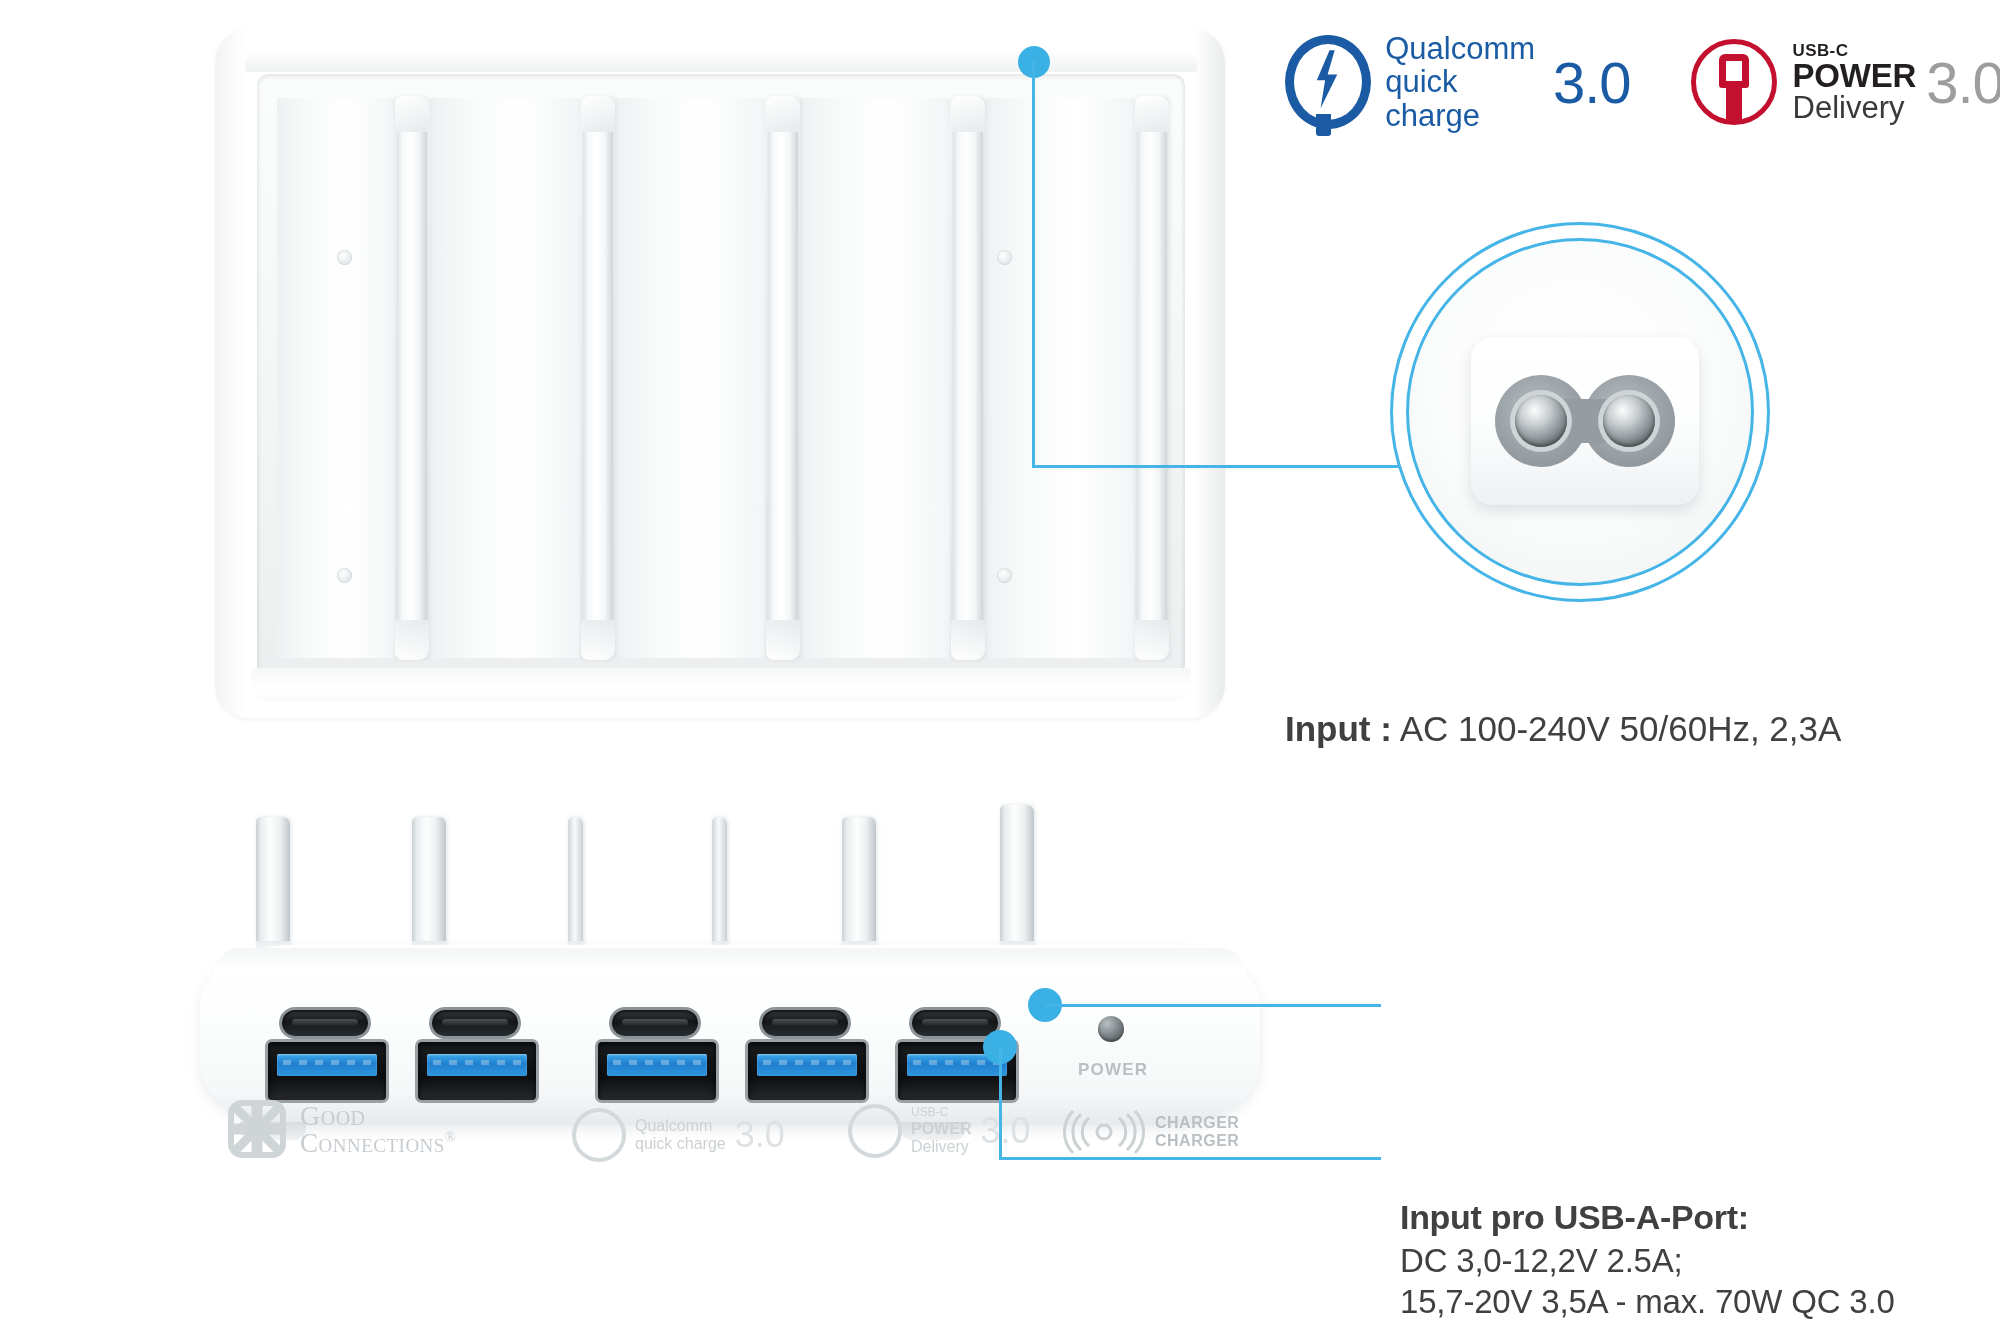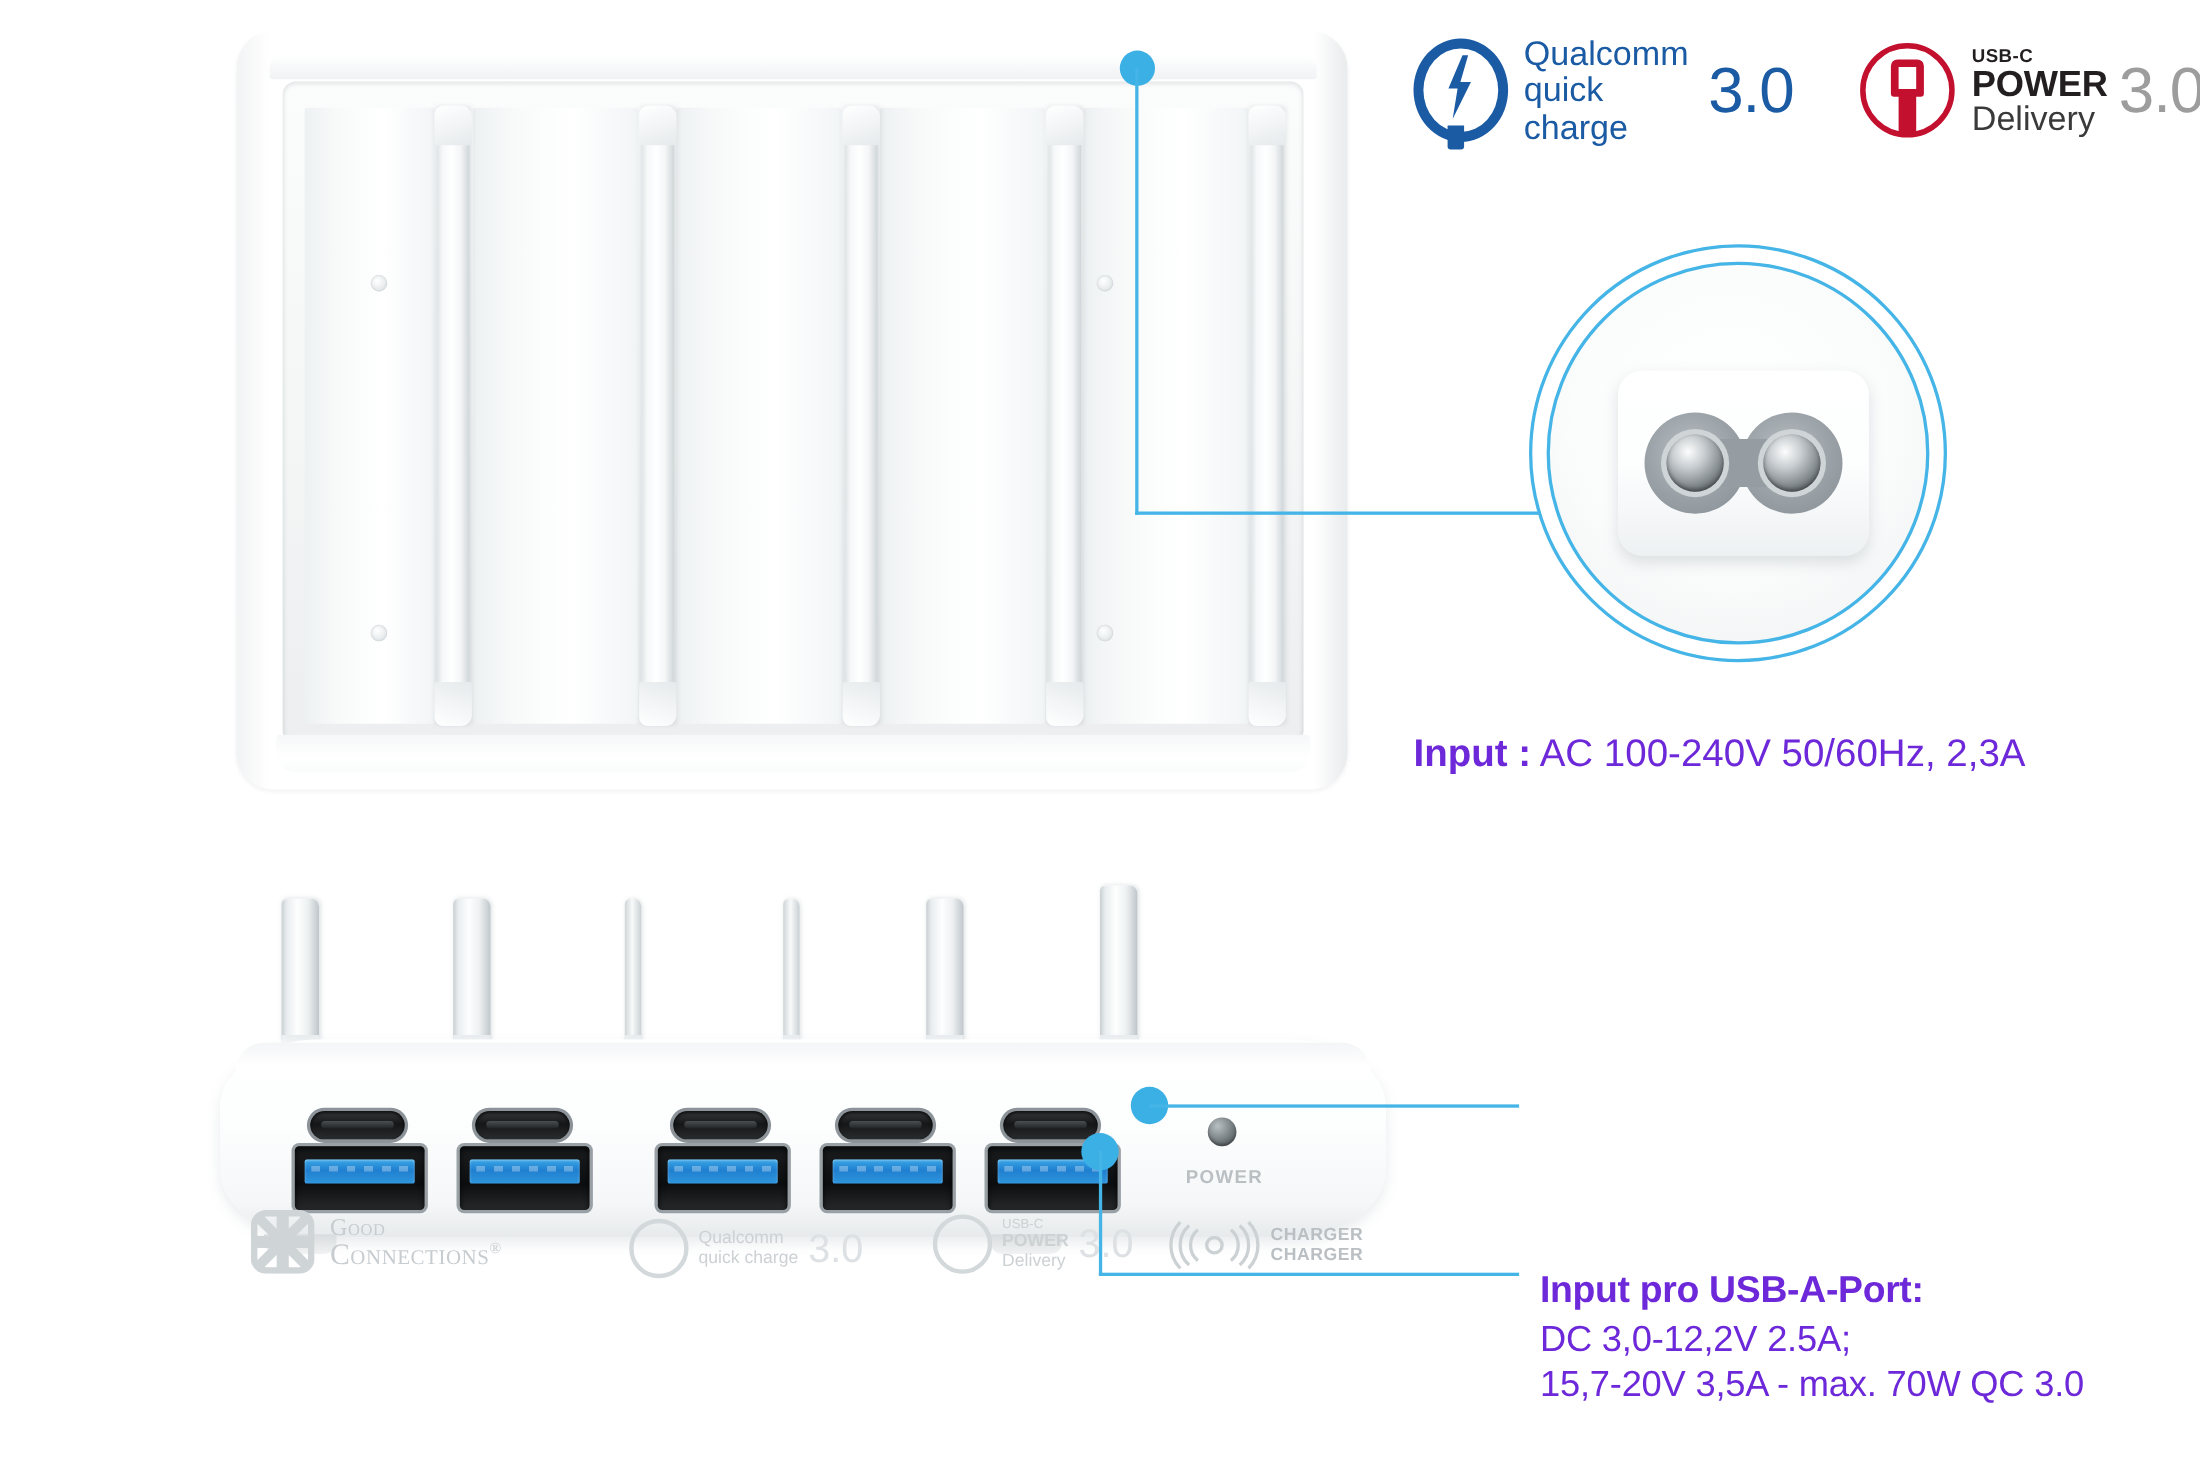--- a/index.html
+++ b/index.html
@@ -98,21 +98,21 @@
   .brand .emblem:after{transform:translate(-50%,-50%) rotate(-45deg);}
   .brand .cross{position:absolute;left:50%;top:50%;transform:translate(-50%,-50%);
     width:58px;height:58px;}
   .brand .cross:before{content:"";position:absolute;left:50%;top:4px;bottom:4px;width:11px;
     transform:translateX(-50%);background:#cfd4d7;}
   .brand .cross:after{content:"";position:absolute;top:50%;left:4px;right:4px;height:11px;
     transform:translateY(-50%);background:#cfd4d7;}
   .brand .wordmark{line-height:1.0;color:#c7ccd0;}
   .brand .wordmark div{font-size:27px;letter-spacing:.5px;font-variant:small-caps;
     font-family:"Liberation Serif",serif;font-weight:400;}
-  .brand .wordmark div:first-child{font-size:22px;}
+  .brand .wordmark div:first-child{font-size:28px;}
 
   .printmark{position:absolute;display:flex;align-items:center;gap:9px;color:#ccd1d4;}
   .pm-ring{width:46px;height:46px;border-radius:50%;border:4px solid #d3d8db;position:relative;}
   .pm-txt{font-size:16px;line-height:1.12;color:#ccd1d4;}
   .pm-txt .b{font-weight:bold;}
   .pm-big{font-size:36px;color:#dde1e4;font-family:"Liberation Sans",sans-serif;}
   .pm-label{font-size:16px;line-height:1.15;color:#b9bfc3;font-weight:bold;letter-spacing:.5px;}
 
   .led{position:absolute;width:26px;height:26px;border-radius:50%;
     background:radial-gradient(circle at 35% 30%,#b9c0c4,#6f7679 60%,#4d5457 100%);
@@ -158,21 +158,21 @@
     border:7px solid #c4102f;border-radius:6px 6px 3px 3px;box-sizing:border-box;}
   .pd-cord{position:absolute;left:50%;top:40px;transform:translateX(-50%);width:16px;height:38px;
     background:#c4102f;}
   .pd-text{margin-left:16px;line-height:1.0;}
   .pd-text .usbc-lbl{font-size:17px;font-weight:bold;color:#231f20;letter-spacing:.4px;}
   .pd-text .power{font-size:33px;font-weight:bold;color:#231f20;letter-spacing:-.2px;}
   .pd-text .deliv{font-size:31px;font-weight:300;color:#3a3a3a;}
   .ver-pd{font-size:58px;color:#9d9d9d;font-weight:300;margin-left:10px;letter-spacing:-1px;}
 
   
-  .spec{position:absolute;color:#6d28d9;}
+  .spec{position:absolute;color:#404040;margin-top:44px;}
   .spec .hd{font-weight:bold;font-size:34px;letter-spacing:-.3px;line-height:1.28;}
   .spec .ln{font-size:33px;line-height:1.26;letter-spacing:-.2px;}
   #input-spec{left:1285px;top:665px;font-size:35px;}
   #input-spec .b{font-weight:bold;}
   #spec-usbc{left:1400px;top:992px;}
   #spec-usba{left:1400px;top:1152px;}
 </style>
 </head>
 <body>
 

